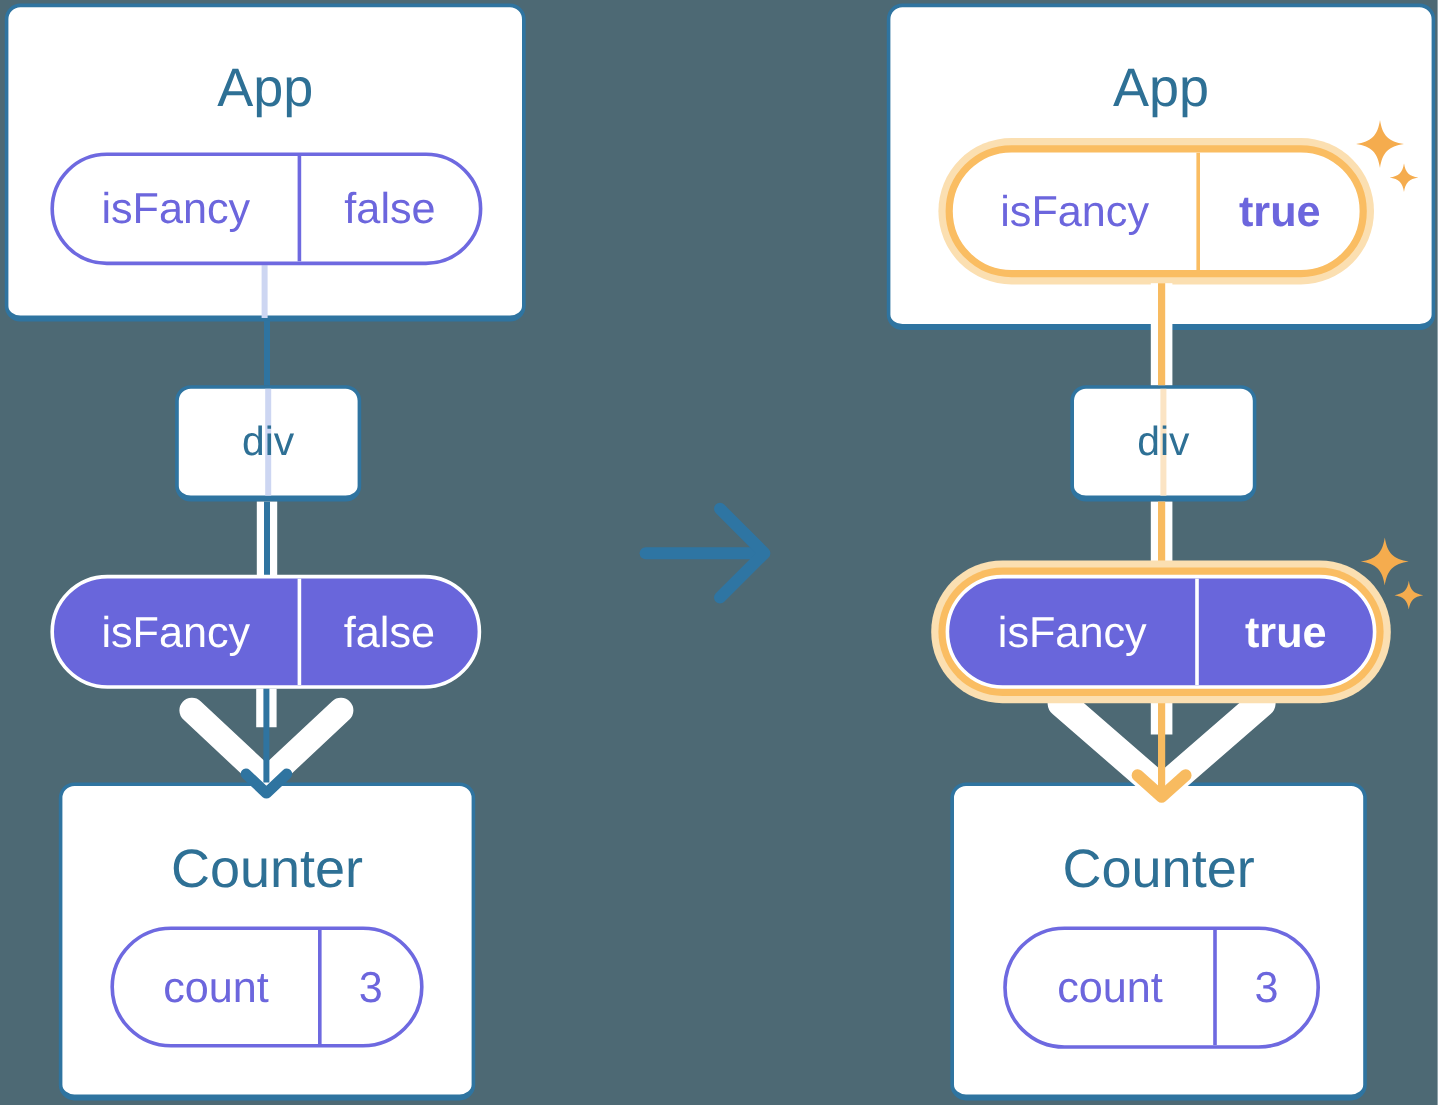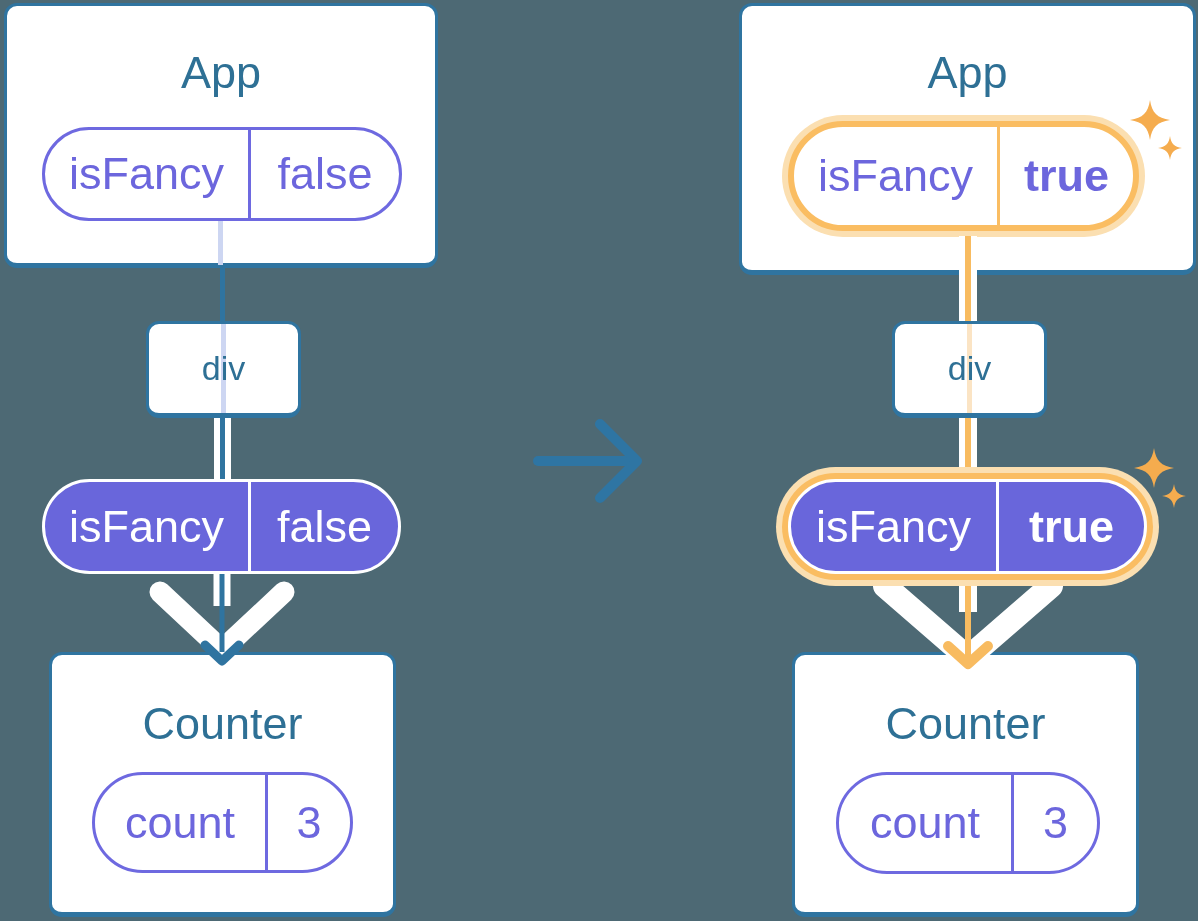--- a/index.html
+++ b/index.html
@@ -30,21 +30,21 @@
   .pill{
     position:absolute;
     display:flex;align-items:stretch;
     border-radius:60px;
     overflow:hidden;
     z-index:2;
     background:#fff;
   }
   .pill .cell{
     display:flex;align-items:center;justify-content:center;
-    font-size:45px;font-weight:500;
+    font-size:36px;font-weight:500;
   }
   .pill .cell.val{flex:1;}
   .pill .sep{width:3px;}
   .pill.outline{border:3px solid #6E69E0;}
   .pill.outline .cell{color:#6C66DD;}
   .pill.outline .sep{background:#6E69E0;}
   .pill.solid{background:#6966DB;border:3px solid #fff;}
   .pill.solid .cell{color:#fff;}
   .pill.solid .sep{background:#fff;}
   .pill.fancy-outline{

